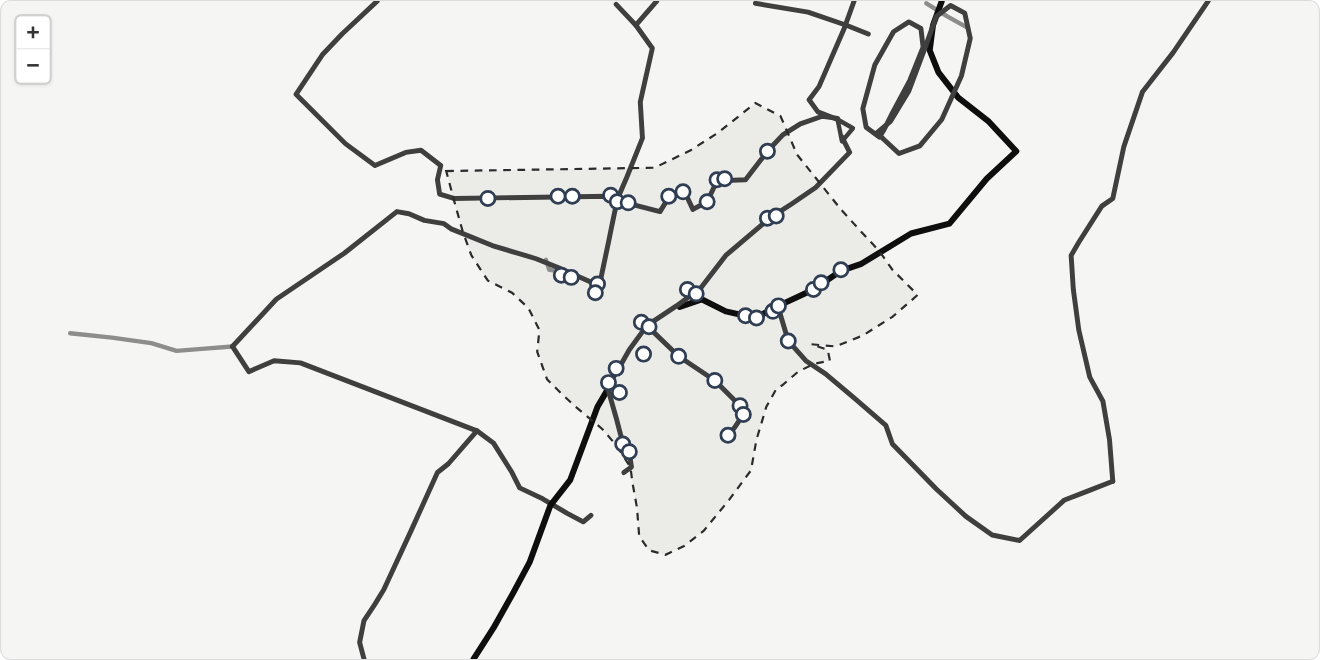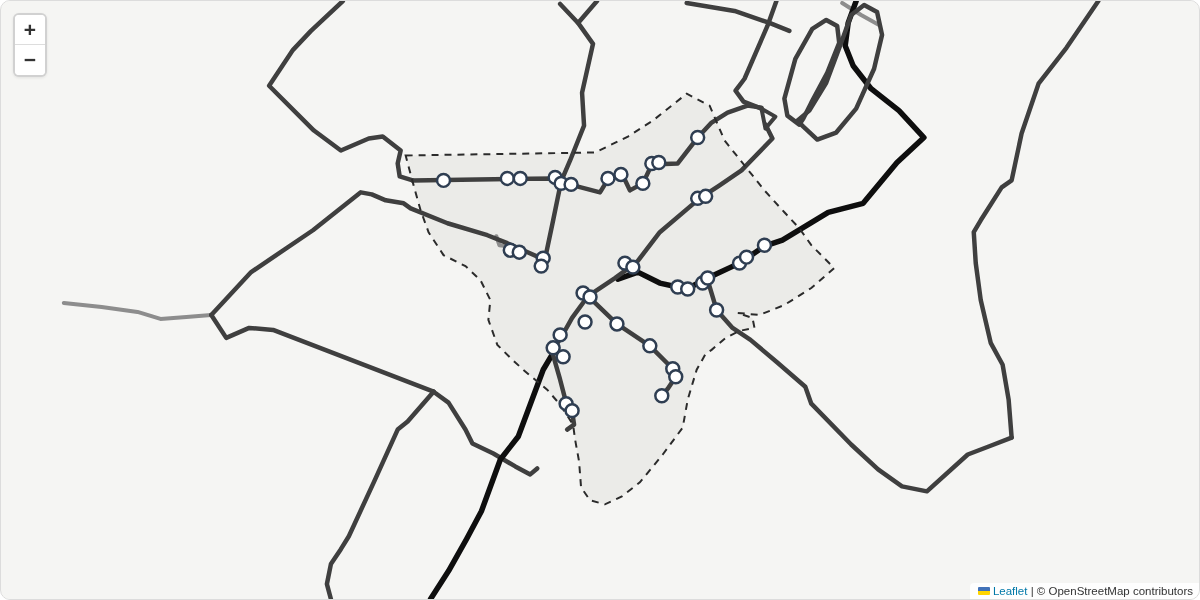--- a/index.html
+++ b/index.html
@@ -112,15 +112,14 @@
         <circle cx="765" cy="245" r="6.5" fill="#ffffff" stroke="#2f3e52" stroke-width="2.5"></circle>
         <circle cx="717" cy="310" r="6.5" fill="#ffffff" stroke="#2f3e52" stroke-width="2.5"></circle>
       </g>
   </svg>
 
   <div class="zoom-control">
     <button class="zoom-btn">+</button>
     <button class="zoom-btn">−</button>
   </div>
 
-  <div class="attribution"><span class="flag"></span><a href="#">Leaflet</a><span class="sep"> | </span><span>© OpenStreetMap contributors</span></div>
 
 </div>
 
 </body></html>

